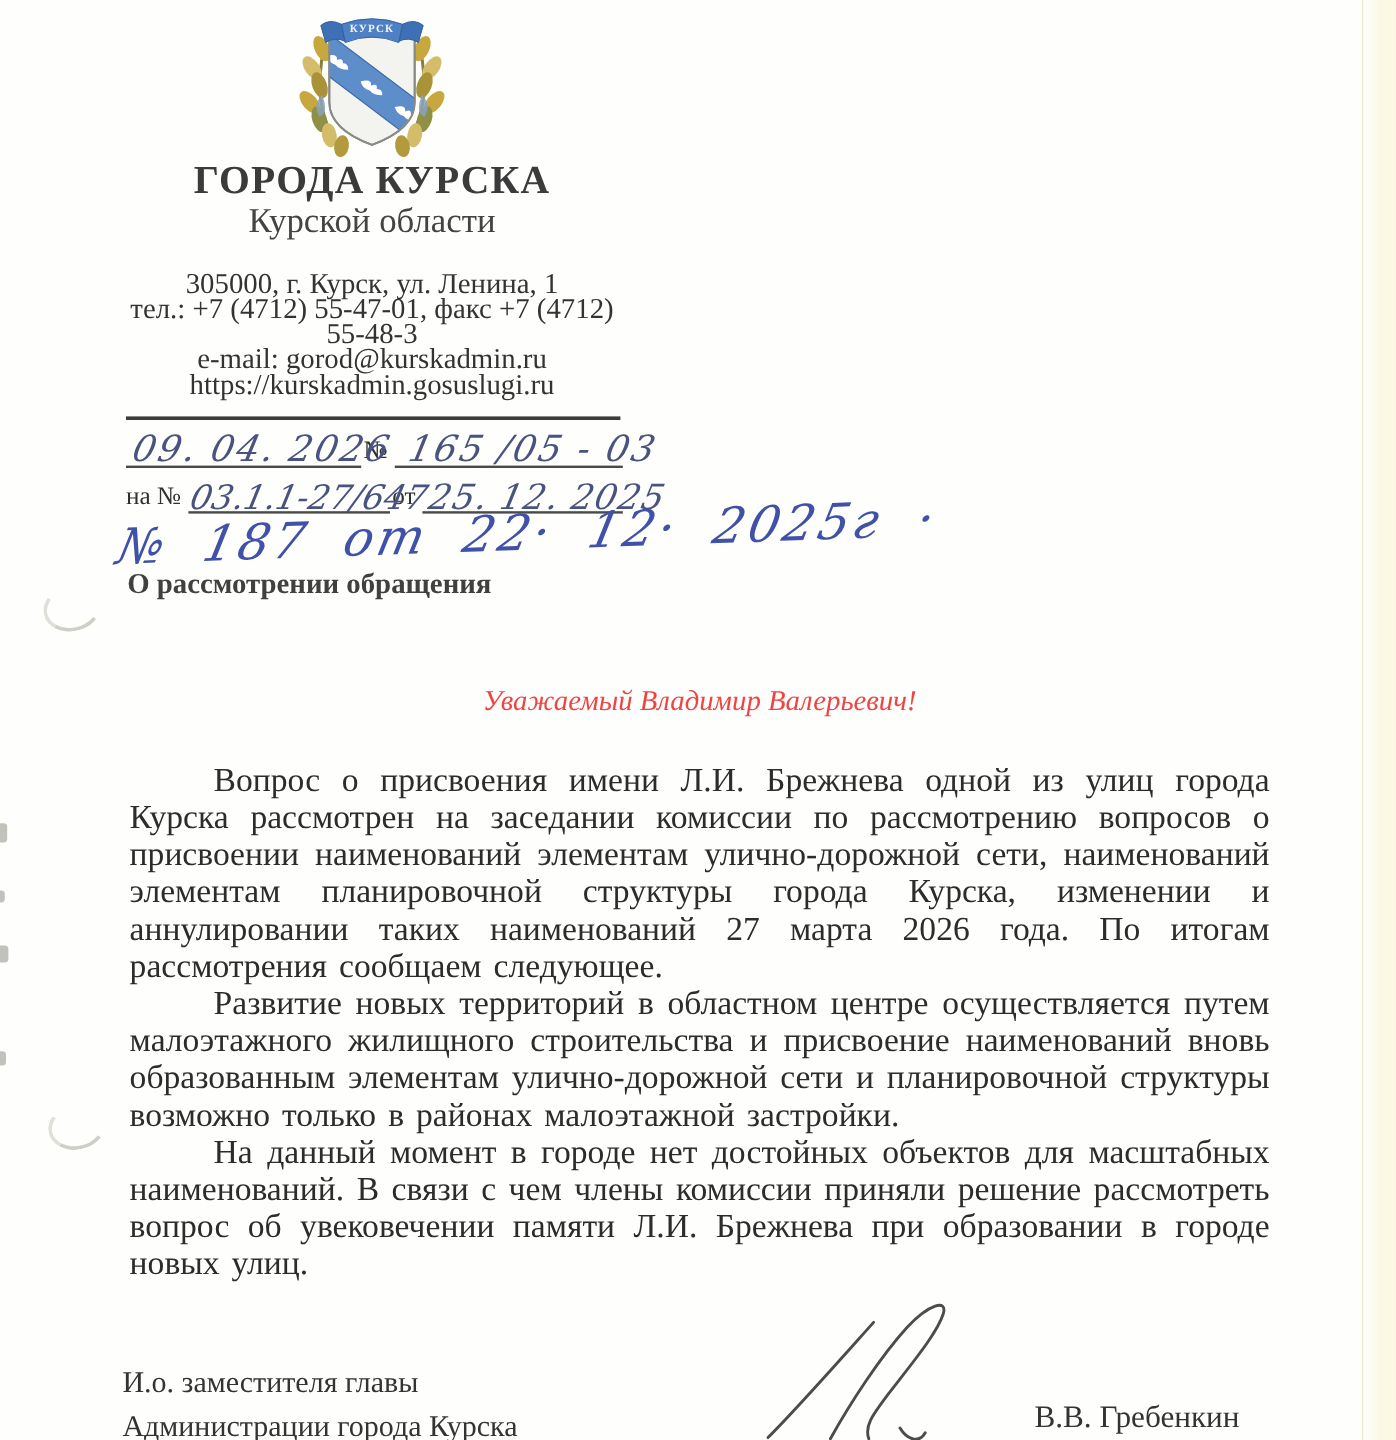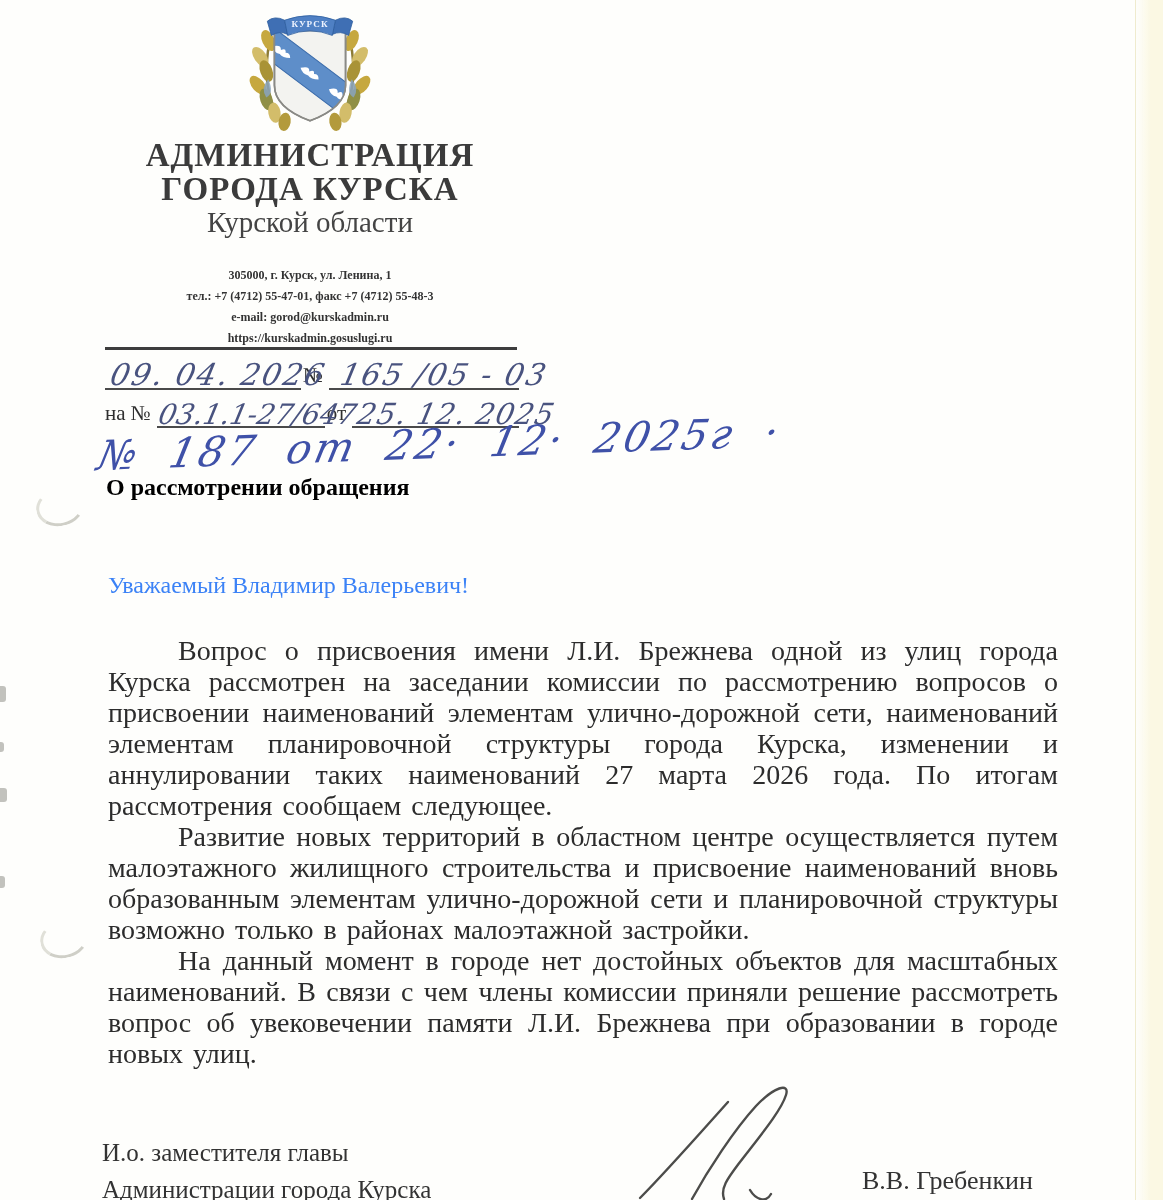--- a/index.html
+++ b/index.html
@@ -16,42 +16,42 @@
   
   .punch{position:absolute;width:42px;height:32px;border-radius:50%;
     border:3px solid transparent;border-bottom-color:#cfcfc7;border-left-color:#e0e0d8;
     transform:rotate(-12deg);}
   
   .letterhead{position:absolute;left:90px;top:8px;width:440px;text-align:center;}
   .arms{width:134px;height:126px;margin:0 auto;display:block;}
   .org1{font-size:33px;font-weight:bold;letter-spacing:1px;color:#3b3b3b;margin-top:4px;line-height:34px;}
   .org2{font-size:33px;font-weight:bold;letter-spacing:1px;color:#3b3b3b;line-height:34px;}
   .org3{font-size:29px;color:#444;line-height:33px;text-align:center;}
-  .addr{margin-top:26px;font-size:12px;line-height:21px;color:#333;font-weight:bold;}
+  .addr{margin-top:26px;font-size:24px;line-height:21px;color:#333;}
   .rule{position:absolute;left:105px;top:347px;width:412px;height:3px;background:#3d3d3d;}
   
   .refs{position:absolute;left:105px;top:352px;width:414px;font-size:21px;color:#2f2f2f;}
   .ref-row{display:flex;align-items:flex-end;height:38px;}
   .ref-cell{border-bottom:2px solid #4a4a4a;position:relative;height:100%;}
   .ref-label{padding:0 6px 2px 2px;white-space:nowrap;}
   .hand{font-family:"DejaVu Serif",serif;font-style:italic;color:#49537f;
     display:inline-block;transform:skewX(-12deg);letter-spacing:2px;white-space:nowrap;}
   .hand-a{position:absolute;left:6px;bottom:-4px;font-size:30px;}
   .hand-b{position:absolute;left:12px;bottom:-4px;font-size:30px;}
   .hand-c{position:absolute;left:2px;bottom:-5px;font-size:28px;letter-spacing:0;}
   .hand-d{position:absolute;left:6px;bottom:-5px;font-size:29px;letter-spacing:1px;}
   .note-hand{position:absolute;left:98px;top:420px;font-size:41px;color:#3f51a8;
     font-family:"DejaVu Serif",serif;font-style:italic;transform:rotate(-2deg) skewX(-14deg);
     letter-spacing:3px;word-spacing:14px;white-space:nowrap;}
-  .subject{position:absolute;left:106px;top:474px;font-size:24px;font-weight:bold;color:#000000;}
+  .subject{position:absolute;left:106px;top:474px;font-size:24px;font-weight:bold;color:#404040;}
   
   .recipient{position:absolute;left:726px;top:250px;font-size:25px;line-height:37px;color:#333;}
   
   .body-block{position:absolute;left:108px;top:572px;width:950px;}
-  .salutation{text-align:left;font-size:24px;margin:0 0 36px 0;color:#3b82f6;}
+  .salutation{text-align:center;font-size:24px;margin:0 0 36px 0;color:#ef4444;font-style:italic;}
   .body-block p{margin:0;font-size:28px;line-height:31px;text-align:justify;
     text-indent:70px;color:#2c2c2c;word-spacing:3px;}
   
   .sig-post{position:absolute;left:102px;top:1134px;font-size:25px;line-height:37px;color:#333;}
   .sig-name{position:absolute;left:862px;top:1166px;font-size:26px;color:#333;}
   .sig-svg{position:absolute;left:632px;top:1078px;}
 </style>
 </head>
 <body>
 
@@ -113,21 +113,20 @@
         <path d="M33,22 L97,22 Q100,22 100,26 L100,76 Q100,98 65,111 Q30,98 30,76 L30,26 Q30,22 33,22 Z" fill="none" stroke="#8a8a86" stroke-width="1.6"></path>
       </g>
 
       <g>
         <path d="M40,12 Q30,7 23,13 L27,27 Q35,22 43,26 Z" fill="#3f6fb4" stroke="#2f5f9f" stroke-width=".8"></path>
         <path d="M90,12 Q100,7 107,13 L103,27 Q95,22 87,26 Z" fill="#3f6fb4" stroke="#2f5f9f" stroke-width=".8"></path>
         <path d="M40,12 Q65,3 90,12 L87,27 Q65,18 43,27 Z" fill="#4f80c4" stroke="#2f5f9f" stroke-width=".8"></path>
         <text x="65" y="18.5" text-anchor="middle" font-size="9" font-weight="bold" letter-spacing="1" fill="#eef3ff" font-family="Liberation Serif, serif">КУРСК</text>
       </g>
     </svg>
-    <div class="org1">АДМИНИСТРАЦИЯ</div>
     <div class="org2">ГОРОДА КУРСКА</div>
     <div class="org3">Курской области</div>
     <div class="addr">
       <div>305000, г. Курск, ул. Ленина, 1</div>
       <div>тел.: +7 (4712) 55-47-01, факс +7 (4712) 55-48-3</div>
       <div>e-mail: gorod@kurskadmin.ru</div>
       <div>https://kurskadmin.gosuslugi.ru</div>
     </div>
   </div>
 

